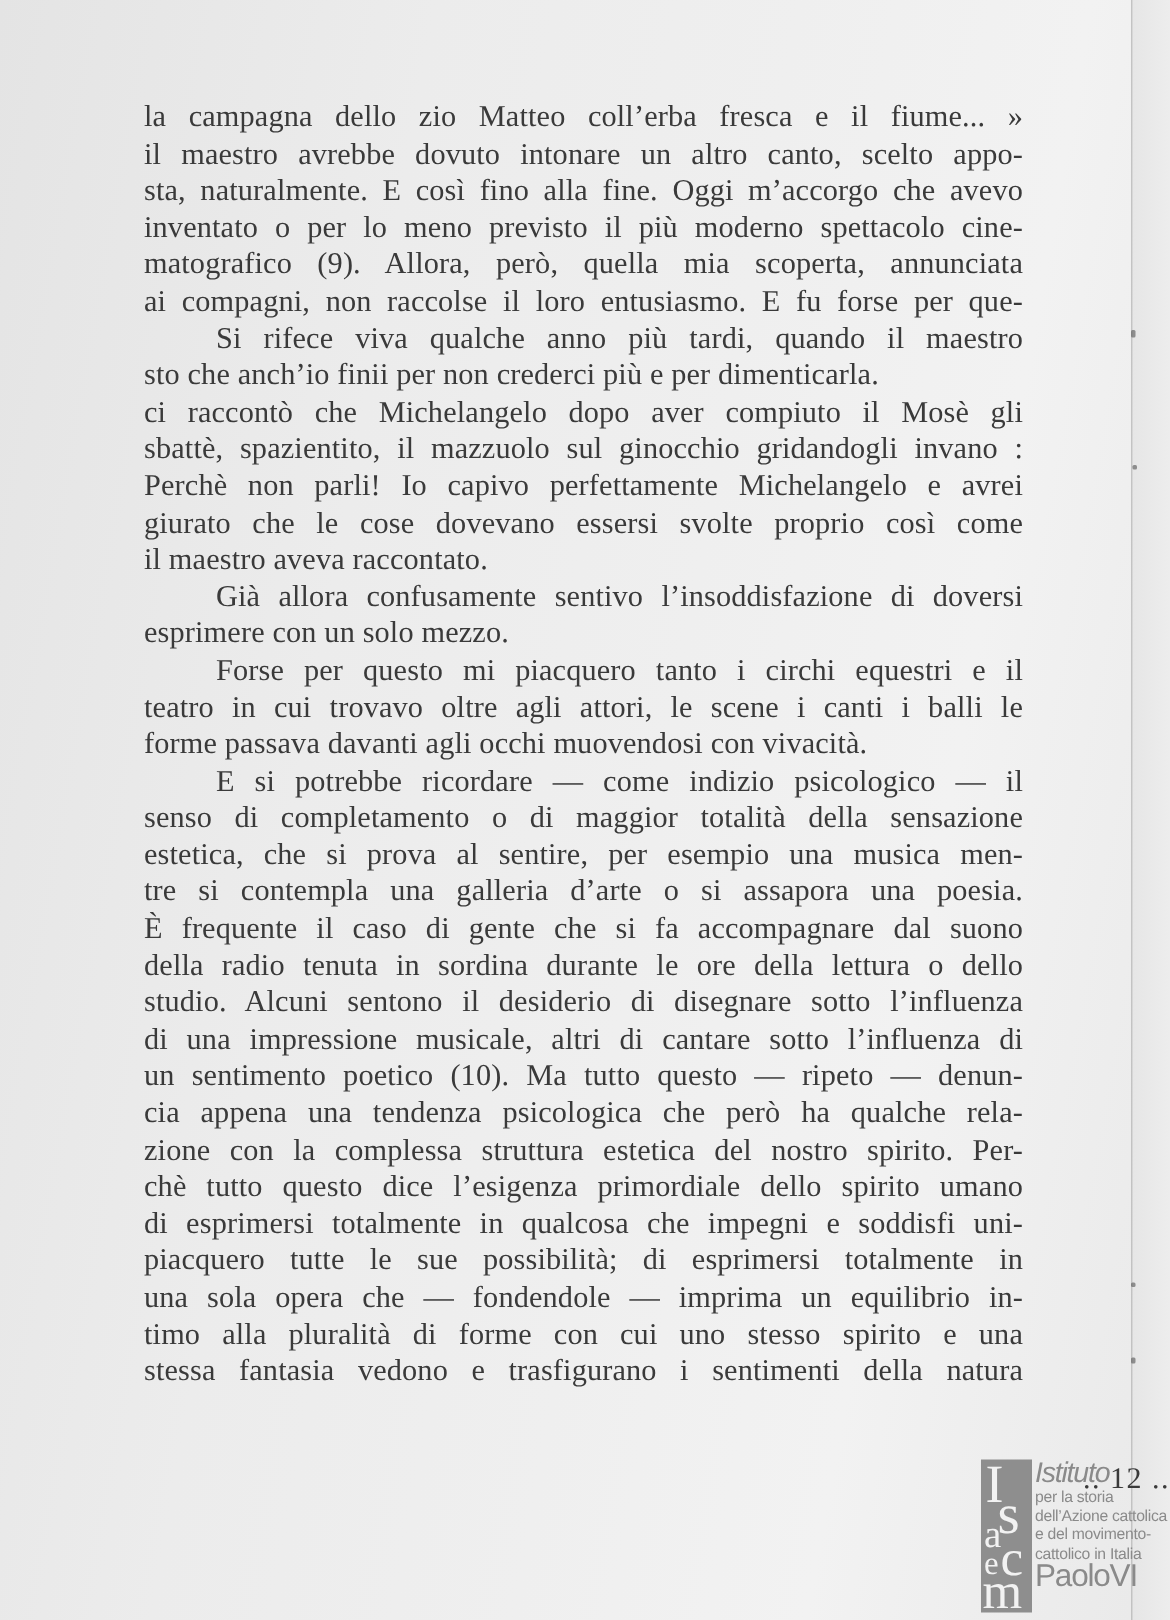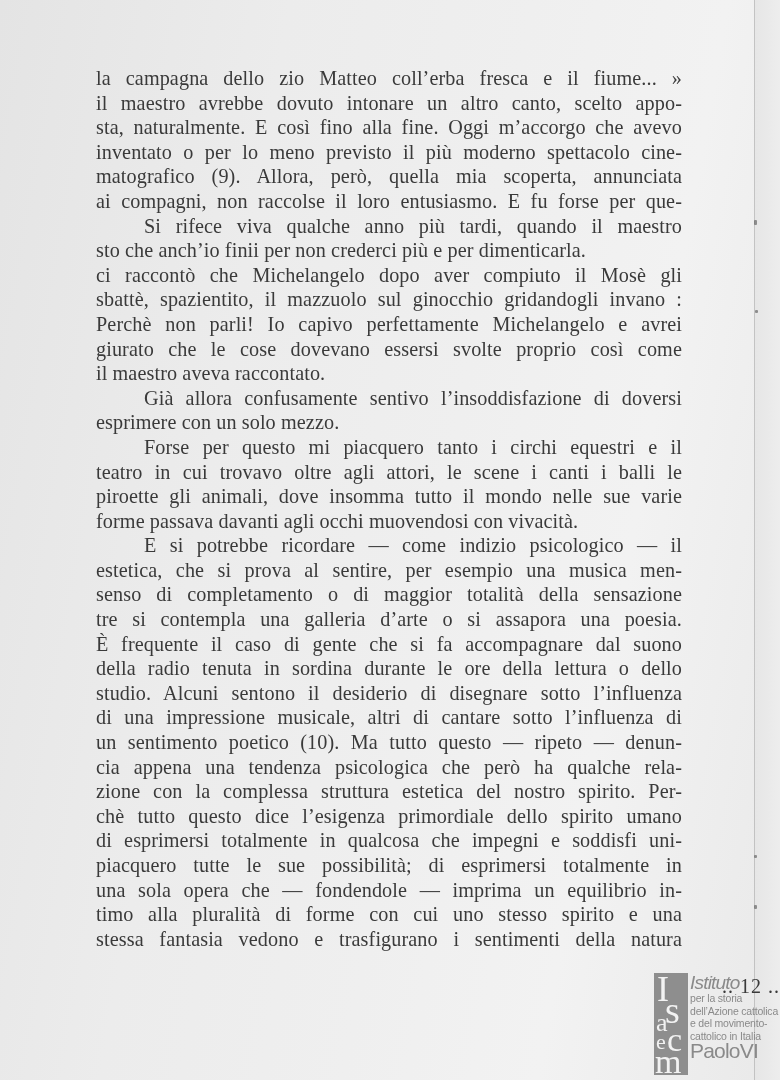--- a/index.html
+++ b/index.html
@@ -140,25 +140,24 @@
     <span class="line last">sto che anch’io finii per non crederci più e per dimenticarla.</span>
     <span class="line">ci raccontò che Michelangelo dopo aver compiuto il Mosè gli</span>
     <span class="line">sbattè, spazientito, il mazzuolo sul ginocchio gridandogli invano :</span>
     <span class="line">Perchè non parli! Io capivo perfettamente Michelangelo e avrei</span>
     <span class="line">giurato che le cose dovevano essersi svolte proprio così come</span>
     <span class="line last">il maestro aveva raccontato.</span>
     <span class="line indent">Già allora confusamente sentivo l’insoddisfazione di doversi</span>
     <span class="line last">esprimere con un solo mezzo.</span>
     <span class="line indent">Forse per questo mi piacquero tanto i circhi equestri e il</span>
     <span class="line">teatro in cui trovavo oltre agli attori, le scene i canti i balli le</span>
-    <span class="line">piroette gli animali, dove insomma tutto il mondo nelle sue varie</span>
     <span class="line last">forme passava davanti agli occhi muovendosi con vivacità.</span>
     <span class="line indent">E si potrebbe ricordare — come indizio psicologico — il</span>
+    <span class="line">senso di completamento o di maggior totalità della sensazione</span>
     <span class="line">estetica, che si prova al sentire, per esempio una musica men-</span>
-    <span class="line">senso di completamento o di maggior totalità della sensazione</span>
     <span class="line">tre si contempla una galleria d’arte o si assapora una poesia.</span>
     <span class="line">È frequente il caso di gente che si fa accompagnare dal suono</span>
     <span class="line">della radio tenuta in sordina durante le ore della lettura o dello</span>
     <span class="line">studio. Alcuni sentono il desiderio di disegnare sotto l’influenza</span>
     <span class="line">di una impressione musicale, altri di cantare sotto l’influenza di</span>
     <span class="line">un sentimento poetico (10). Ma tutto questo — ripeto — denun-</span>
     <span class="line">cia appena una tendenza psicologica che però ha qualche rela-</span>
     <span class="line">zione con la complessa struttura estetica del nostro spirito. Per-</span>
     <span class="line">chè tutto questo dice l’esigenza primordiale dello spirito umano</span>
     <span class="line">di esprimersi totalmente in qualcosa che impegni e soddisfi uni-</span>

